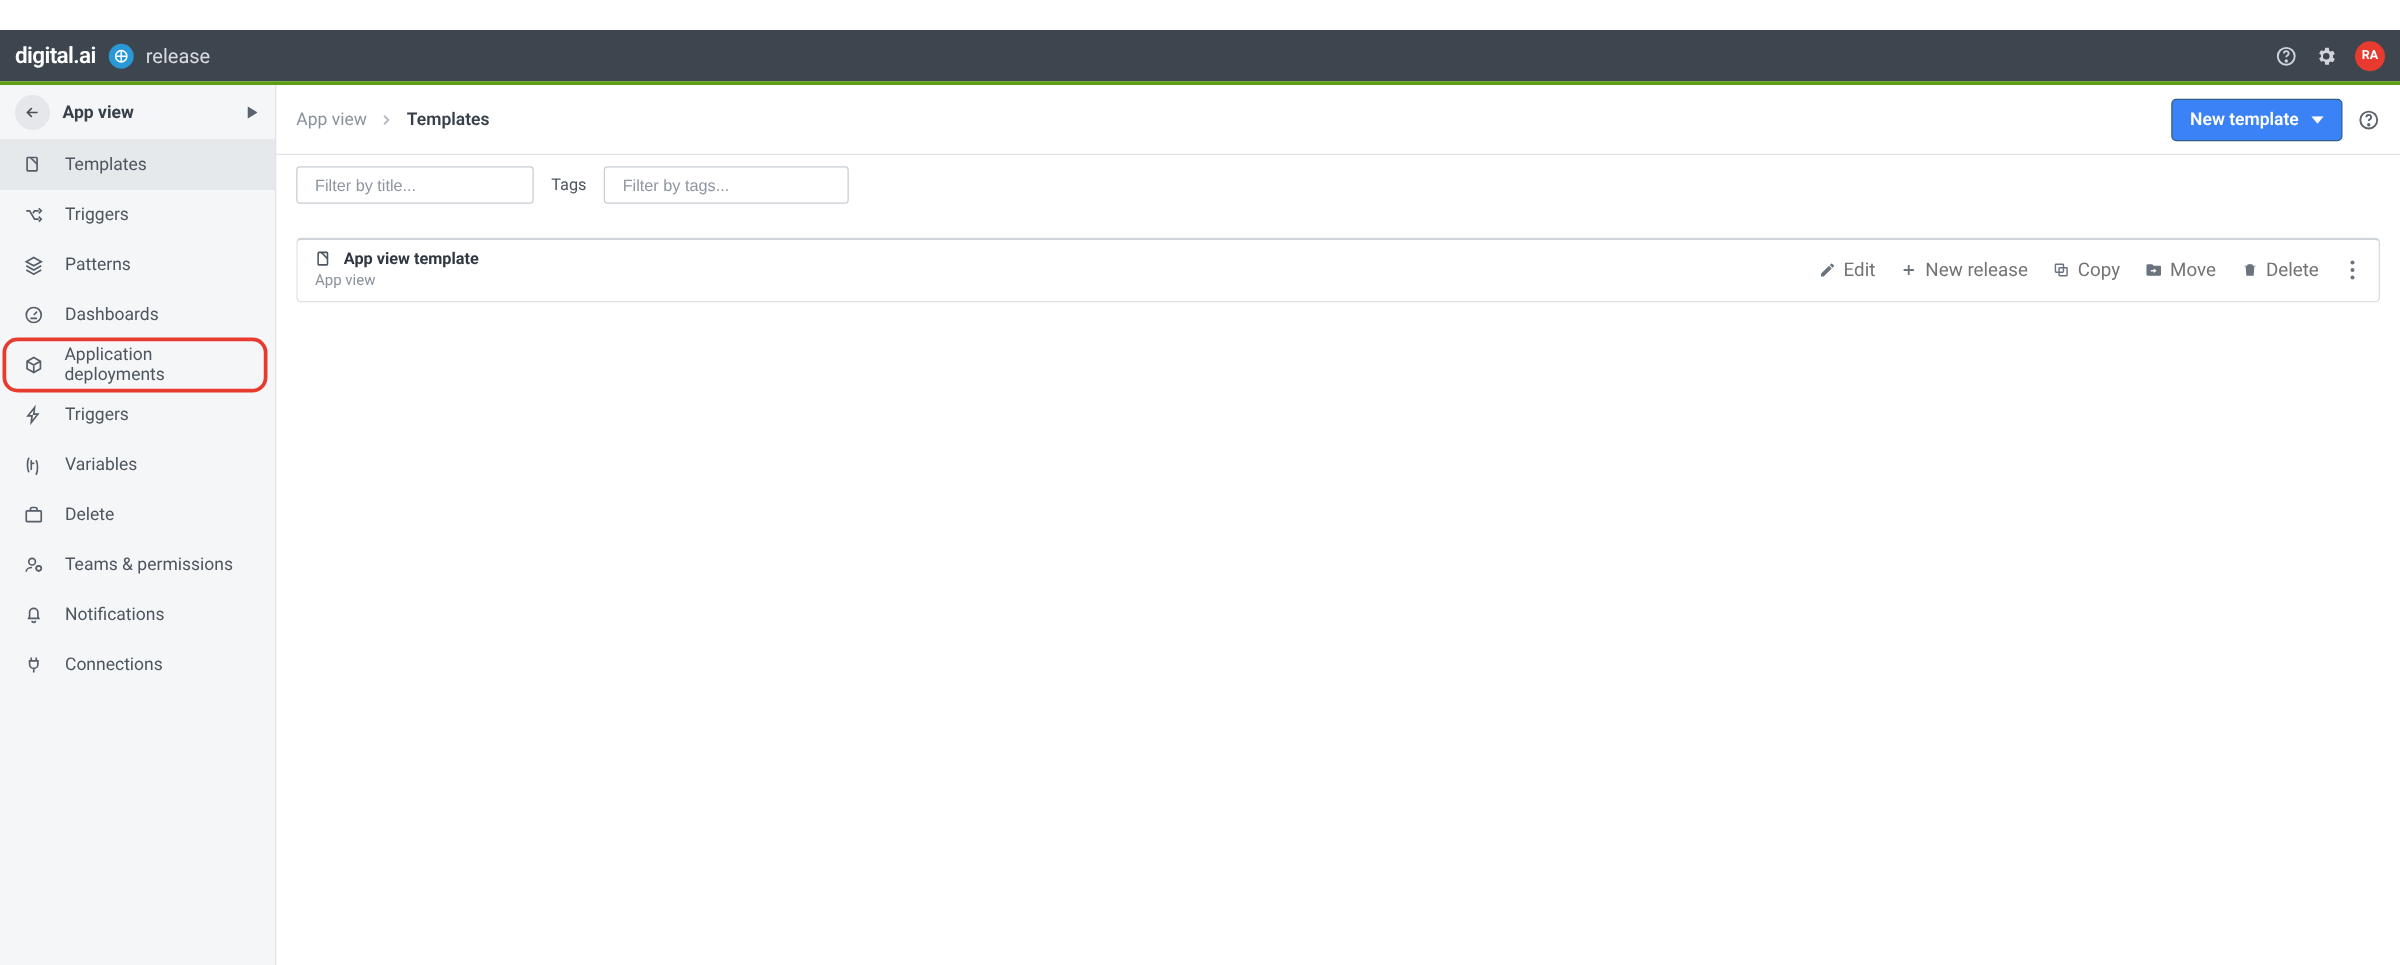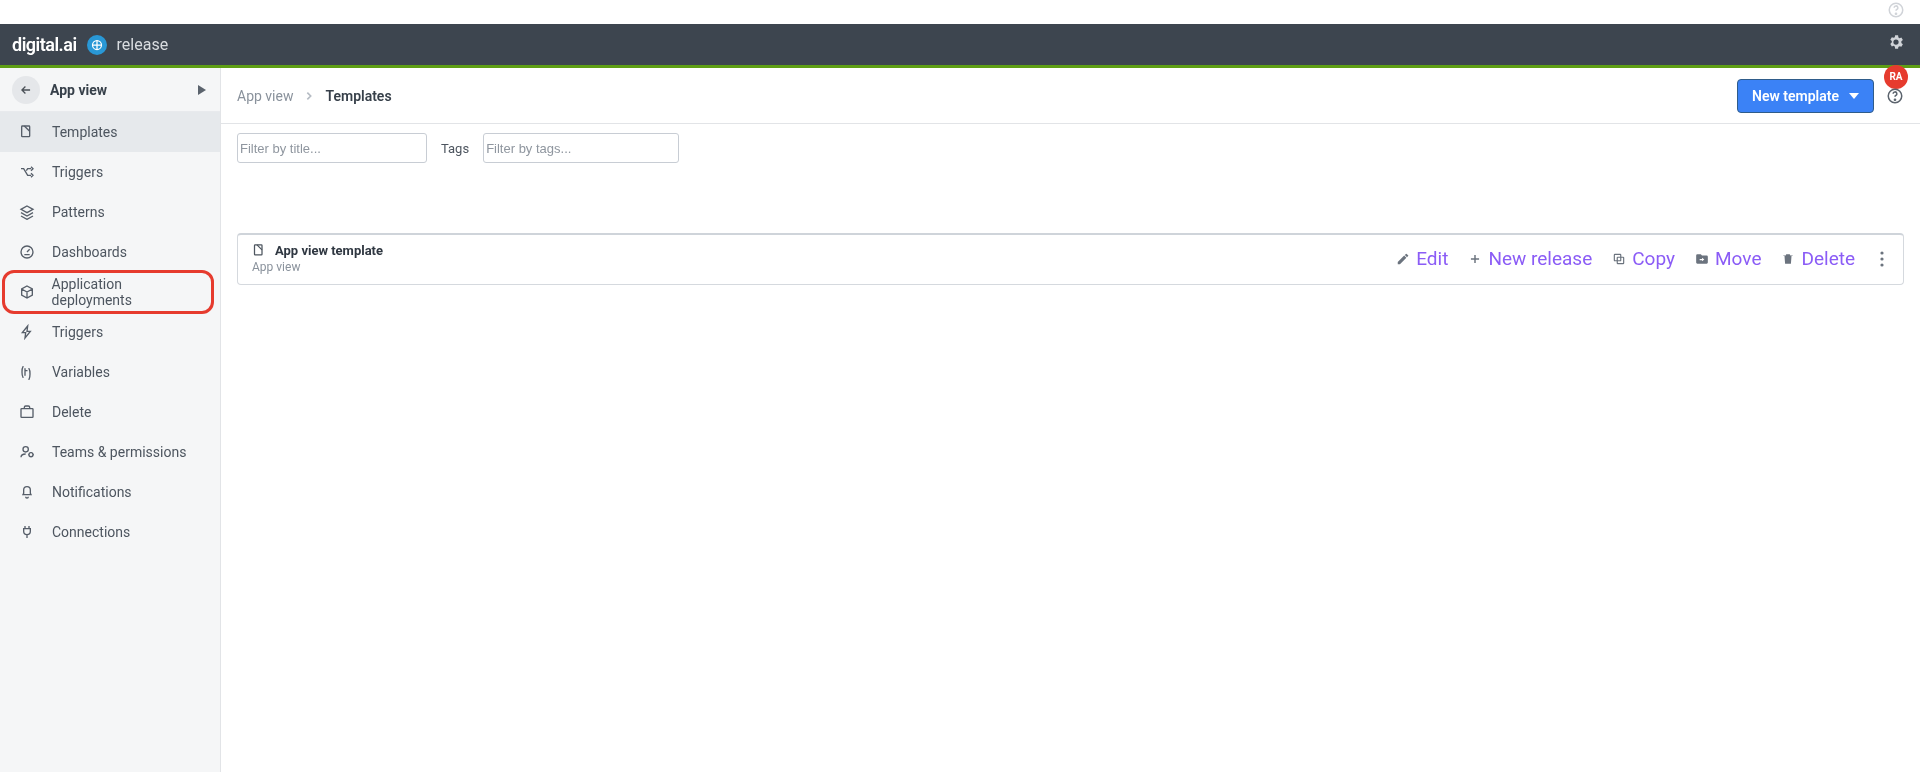--- a/index.html
+++ b/index.html
@@ -3,21 +3,21 @@
 <meta charset="utf-8">
 <style>
 * { margin: 0; padding: 0; box-sizing: border-box; }
 body { font-family: -apple-system, BlinkMacSystemFont, "Segoe UI", Roboto, "Helvetica Neue", Arial, sans-serif; font-size: 14px; color: #333; background: #fff; }
 
 .topbar { height: 41px; background: #3d454f; display: flex; align-items: center; padding: 0 12px; justify-content: space-between; margin-top: 24px; }
 .topbar-left { display: flex; align-items: center; gap: 6px; }
 .brand { color: #fff; font-size: 18px; font-weight: 600; letter-spacing: -0.5px; }
 .brand-icon { width: 20px; height: 20px; background: #2998d6; border-radius: 50%; display: inline-flex; align-items: center; justify-content: center; margin: 0 4px; }
 .brand-sub { color: #d9dce0; font-size: 16px; font-weight: 400; }
-.topbar-right { display: flex; align-items: center; gap: 14px; flex-direction: column; }
+.topbar-right { display: flex; align-items: center; gap: 14px; }
 .topbar-right .ticon { color: #d0d3d8; cursor: pointer; display: inline-flex; }
 .avatar { width: 24px; height: 24px; border-radius: 50%; background: #e63b2e; color: #fff; font-size: 10px; font-weight: 700; display: flex; align-items: center; justify-content: center; cursor: pointer; }
 
 .greenbar { height: 3px; background: #5e9e14; }
 
 .shell { display: flex; height: calc(772px - 44px); }
 .sidebar { width: 221px; background: #f5f6f7; border-right: 1px solid #e2e4e7; display: flex; flex-direction: column; }
 .sidebar-header { height: 44px; display: flex; align-items: center; padding: 0 12px; border-bottom: 1px solid #e8eaed; position: relative; }
 .back-btn { width: 28px; height: 28px; border-radius: 50%; background: #e5e7ea; display: flex; align-items: center; justify-content: center; margin-right: 10px; cursor: pointer; color: #4a5057; }
 .sidebar-title { font-weight: 700; color: #37404a; font-size: 14px; }
@@ -34,31 +34,31 @@
 .pagehead { height: 56px; border-bottom: 1px solid #e2e4e7; display: flex; align-items: center; padding: 0 16px; justify-content: space-between; }
 .breadcrumb { display: flex; align-items: center; gap: 12px; font-size: 14px; }
 .breadcrumb .bc { color: #8a929c; cursor: pointer; }
 .breadcrumb .sep { color: #b6bcc4; }
 .breadcrumb .cur { color: #37404a; font-weight: 600; }
 .pagehead-right { display: flex; align-items: center; gap: 12px; }
 .newbtn { background: #3b82f6; color: #fff; border: 1px solid #2f5c8a; border-radius: 4px; height: 34px; padding: 0 14px; display: flex; align-items: center; gap: 10px; font-size: 14px; font-weight: 600; cursor: pointer; }
 .help-icon { color: #5b636d; cursor: pointer; display: inline-flex; }
 
 .filters { height: 48px; display: flex; align-items: center; padding: 10px 16px; gap: 14px; }
-.filters input[type="text"] { height: 30px; border: 1px solid #c8cdd4; border-radius: 3px; padding: 0 2px; font-size: 13px; color: #555; }
+.filters input[type="text"] { height: 30px; border: 1px solid #c8cdd4; border-radius: 3px; padding: 0 14px; font-size: 13px; color: #555; }
 .filters input[type="text"]::placeholder { color: #8f969f; }
 .filters .lbl { color: #4d555f; font-size: 13px; }
 
 .listarea { padding: 18px 16px 0 16px; }
-.template-row { border: 1px solid #d5d9de; border-top: 2px solid #cfd4da; border-radius: 4px; background: #fff; display: flex; align-items: center; padding: 8px 14px 10px 14px; justify-content: space-between; min-height: 48px; margin-top: 43px; }
+.template-row { border: 1px solid #d5d9de; border-top: 2px solid #cfd4da; border-radius: 4px; background: #fff; display: flex; align-items: center; padding: 8px 14px 10px 14px; justify-content: space-between; min-height: 48px; }
 .template-left { display: flex; flex-direction: column; gap: 2px; }
 .template-title { display: flex; align-items: center; gap: 8px; font-weight: 700; color: #2f3741; font-size: 13px; }
 .template-sub { color: #8a929c; font-size: 12px; margin-left: 0px; }
 .template-actions { display: flex; align-items: center; gap: 20px; }
-.taction { display: inline-flex; align-items: center; gap: 6px; color: #8b5cf6; font-size: 19px; cursor: pointer; }
+.taction { display: inline-flex; align-items: center; gap: 6px; color: #737373; font-size: 15px; cursor: pointer; }
 .taction .aic { color: #6b737e; display: inline-flex; }
 .kebab { color: #6b737e; cursor: pointer; width: 14px; display: inline-flex; justify-content: center; }
 
 svg { display: block; }
 </style>
 </head>
 <body>
 
 <div class="topbar">
   <div class="topbar-left">

